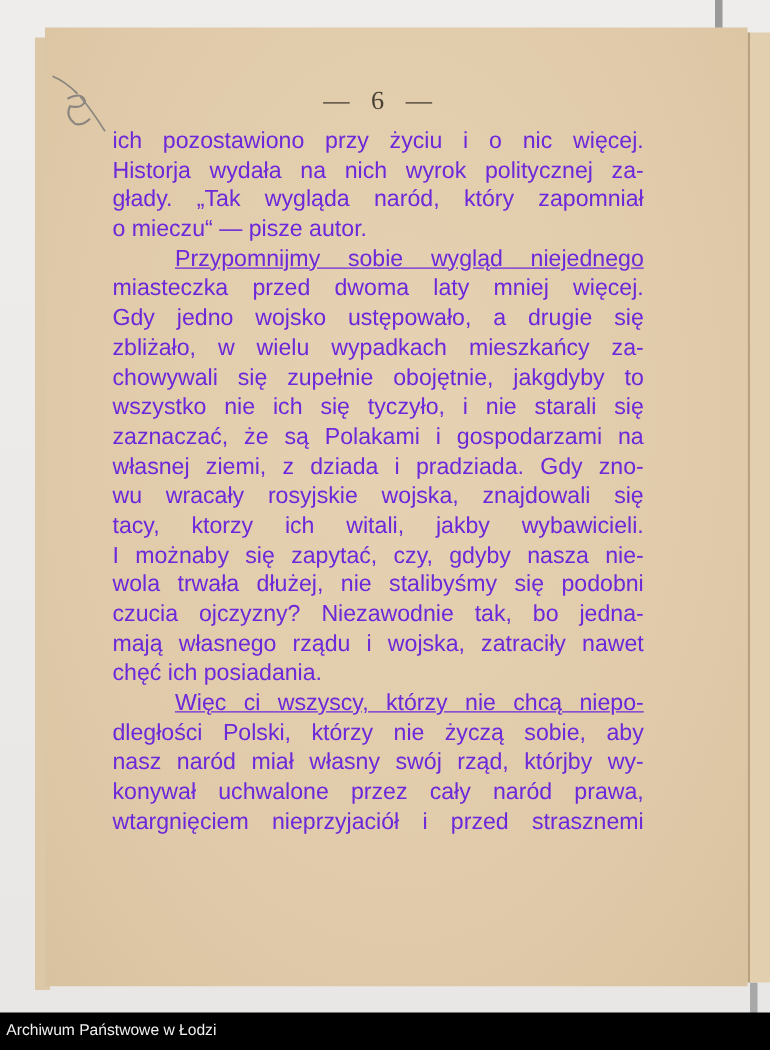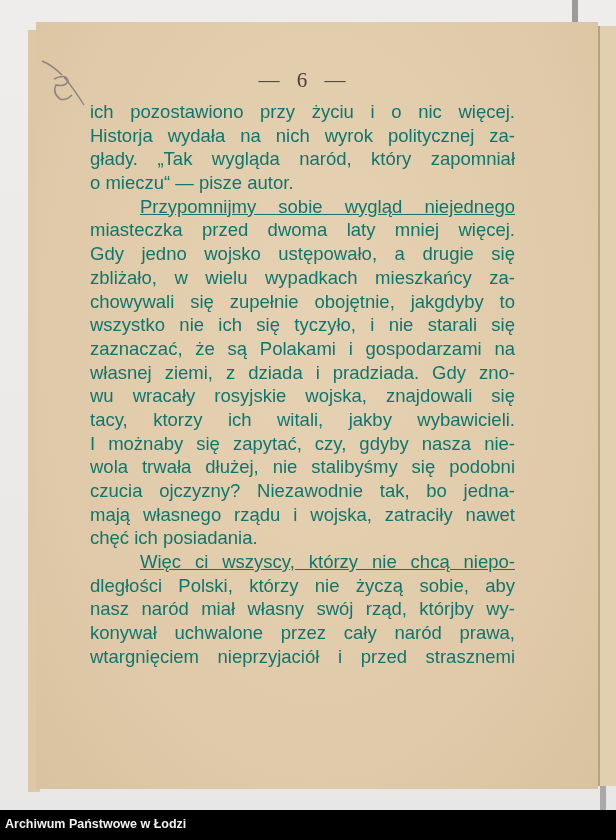--- a/index.html
+++ b/index.html
@@ -37,36 +37,36 @@
     .pencil-mark {
       position: absolute; left: 38px; top: 55px; width: 60px; height: 55px;
     }
     .page-number {
       position: absolute; left: 250px; top: 68px; width: 110px;
       text-align: center; font-size: 21px; color: #4a4036; letter-spacing: 6px;
     }
     .text-block {
       position: absolute; left: 90px; top: 100px; width: 425px;
       font-family: "Liberation Sans", sans-serif;
-      font-size: 18.5px; line-height: 23.7px; color: #0f766e;
+      font-size: 18.5px; line-height: 23.7px; color: #6d28d9;
       font-stretch: condensed;
     }
     .line {
       display: block; white-space: nowrap; text-align: justify;
       text-align-last: justify; height: 23.7px;
     }
     .line.last { text-align-last: left; }
     .line.indent { padding-left: 50px; text-decoration: underline; }
     .footer {
       position: absolute; left: 0; top: 810px; width: 616px; height: 30px;
       background: #000;
     }
     .footer-label {
       position: absolute; left: 5px; top: 7px;
-      font-family: "Liberation Sans", sans-serif; font-weight: bold;
+      font-family: "Liberation Sans", sans-serif; font-weight: normal;
       font-size: 12.5px; color: #f0f0f0;
     }
   </style>
 </head>
 <body>
 
 <div class="scan-bg"></div>
 <div class="binder-clip-top"></div>
 <div class="binder-clip-bottom"></div>
 <div class="page-under"></div>

